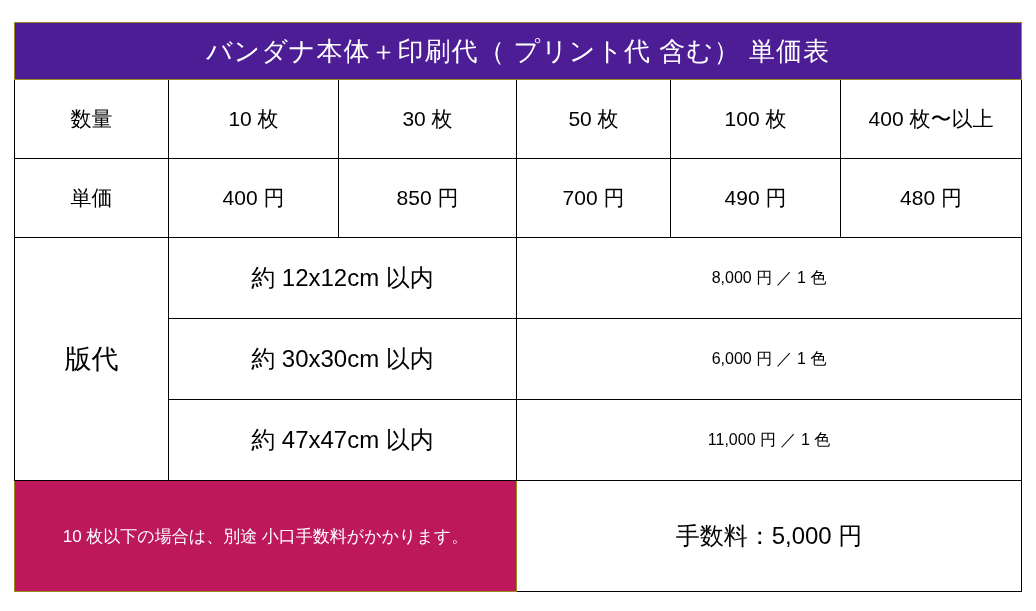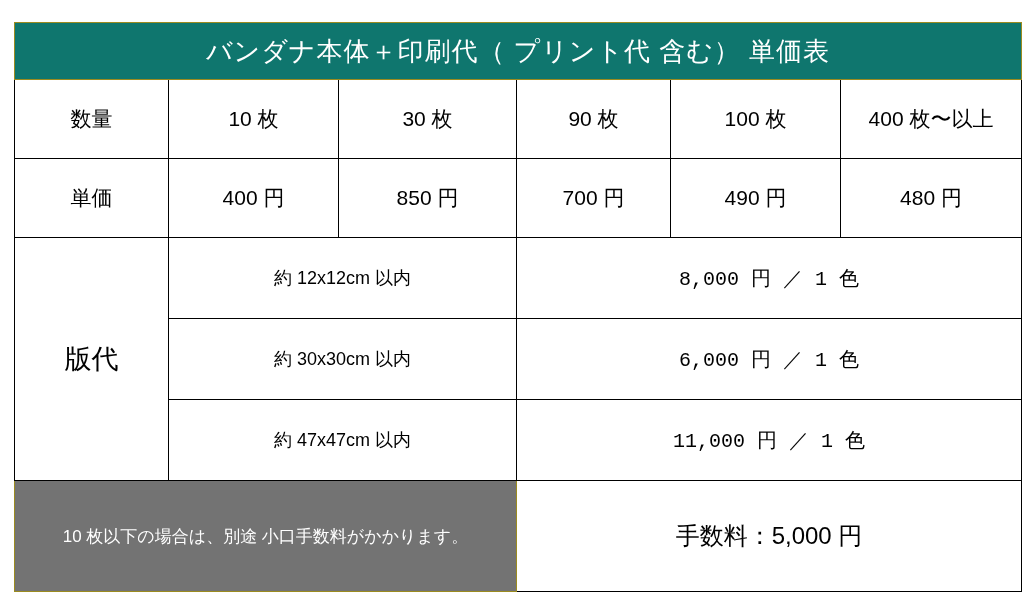--- a/index.html
+++ b/index.html
@@ -28,49 +28,48 @@
     border-collapse: collapse;
     table-layout: fixed;
   }
   .price-table td {
     border: 1px solid #000000;
     text-align: center;
     vertical-align: middle;
     padding: 0;
   }
   .title-cell {
-    background: #0f766e;
+    background: #4c1d95;
     color: #ffffff;
     font-size: 26px;
     letter-spacing: 1px;
     height: 56px;
     border: 1px solid #9b8b20 !important;
   }
   .qty-head, .price-head {
     font-size: 21px;
     height: 78px;
     margin-top: 23px;
   }
   .row-label {
     font-size: 21px;
   }
   .plate-label {
     font-size: 27px;
   }
   .plate-size {
-    font-size: 18px;
+    font-size: 24px;
     height: 80px;
   }
   .plate-price {
-    font-size: 20px;
+    font-size: 16px;
     height: 80px;
-    font-family: Liberation Mono, monospace;
   }
   .note-cell {
-    background: #737373;
+    background: #be185d;
     color: #ffffff;
     font-size: 17px;
     height: 110px;
     border: 1px solid #9b8b20 !important;
   }
   .fee-cell {
     font-size: 24px;
     height: 110px;
     border-left: 1px solid #000000 !important;
     border-top: 1px solid #000000 !important;
@@ -94,21 +93,21 @@
     </colgroup>
     <tbody>
       <tr>
         <td class="title-cell" colspan="6">バンダナ本体＋印刷代（ プリント代 含む） 単価表</td>
       </tr>
 
       <tr>
         <td class="qty-head row-label">数量</td>
         <td class="qty-head">10 枚</td>
         <td class="qty-head">30 枚</td>
-        <td class="qty-head">90 枚</td>
+        <td class="qty-head">50 枚</td>
         <td class="qty-head">100 枚</td>
         <td class="qty-head">400 枚〜以上</td>
       </tr>
 
       <tr>
         <td class="price-head row-label">単価</td>
         <td class="price-head">400 円</td>
         <td class="price-head">850 円</td>
         <td class="price-head">700 円</td>
         <td class="price-head">490 円</td>

